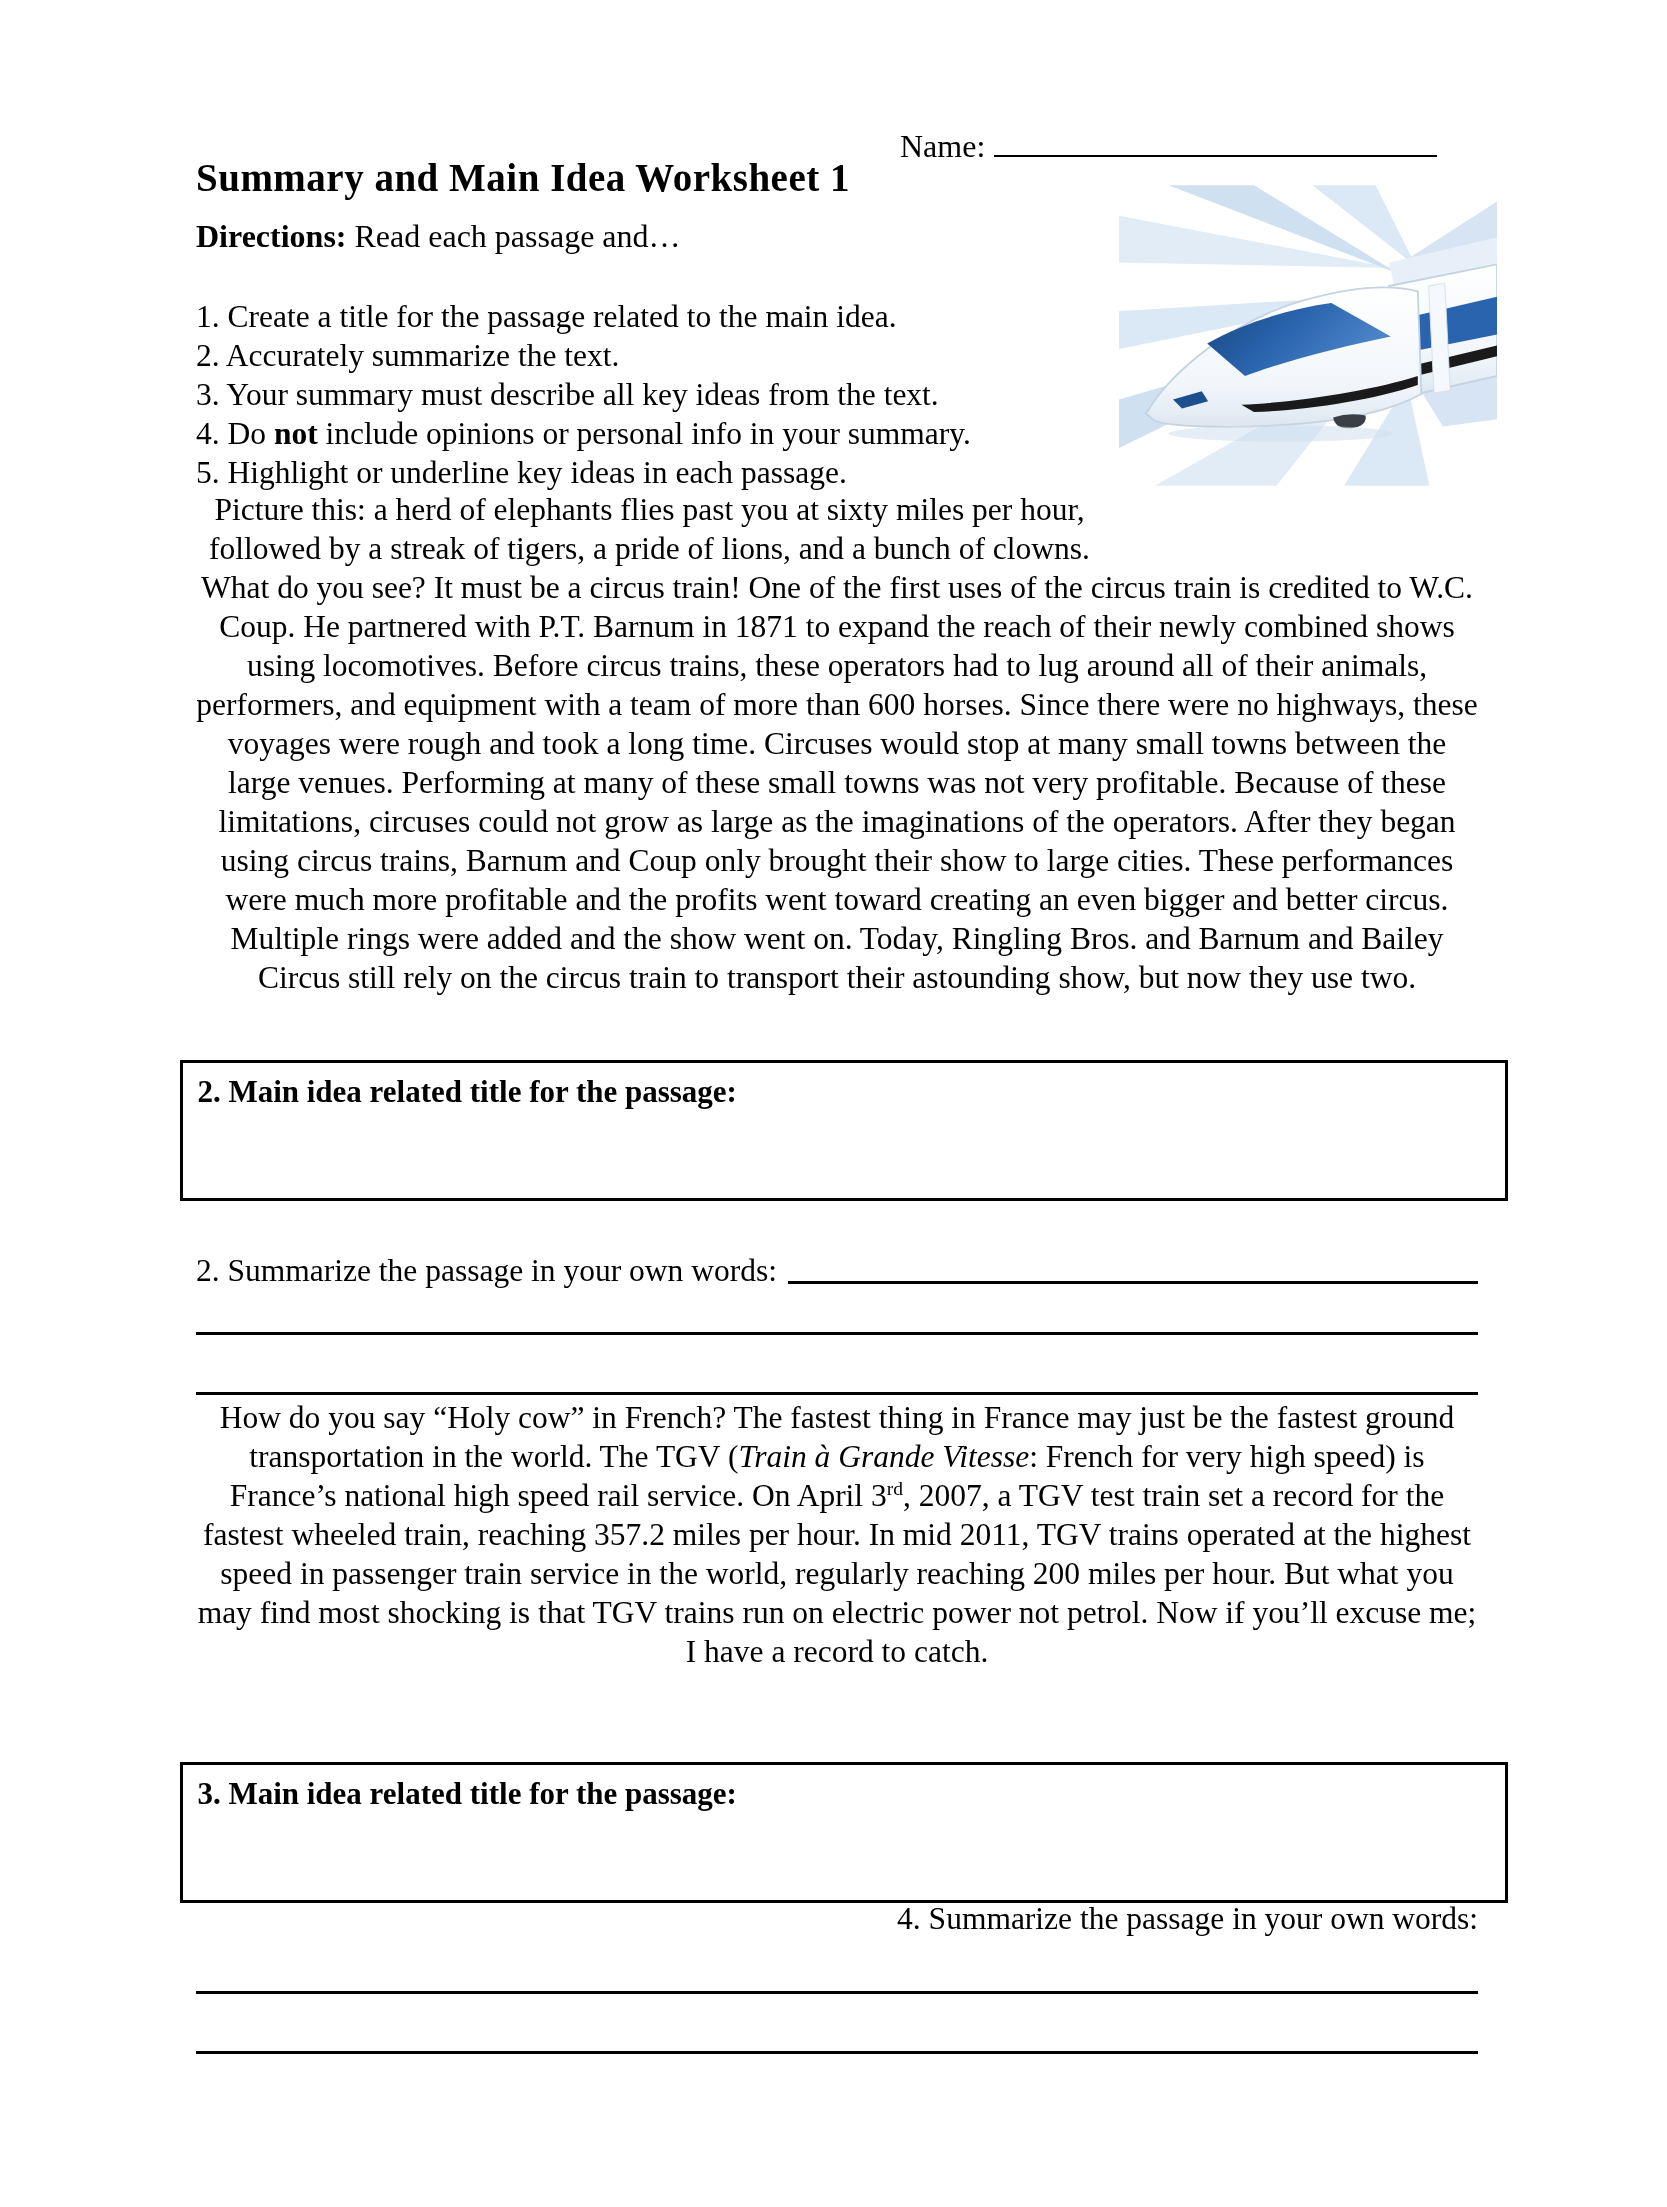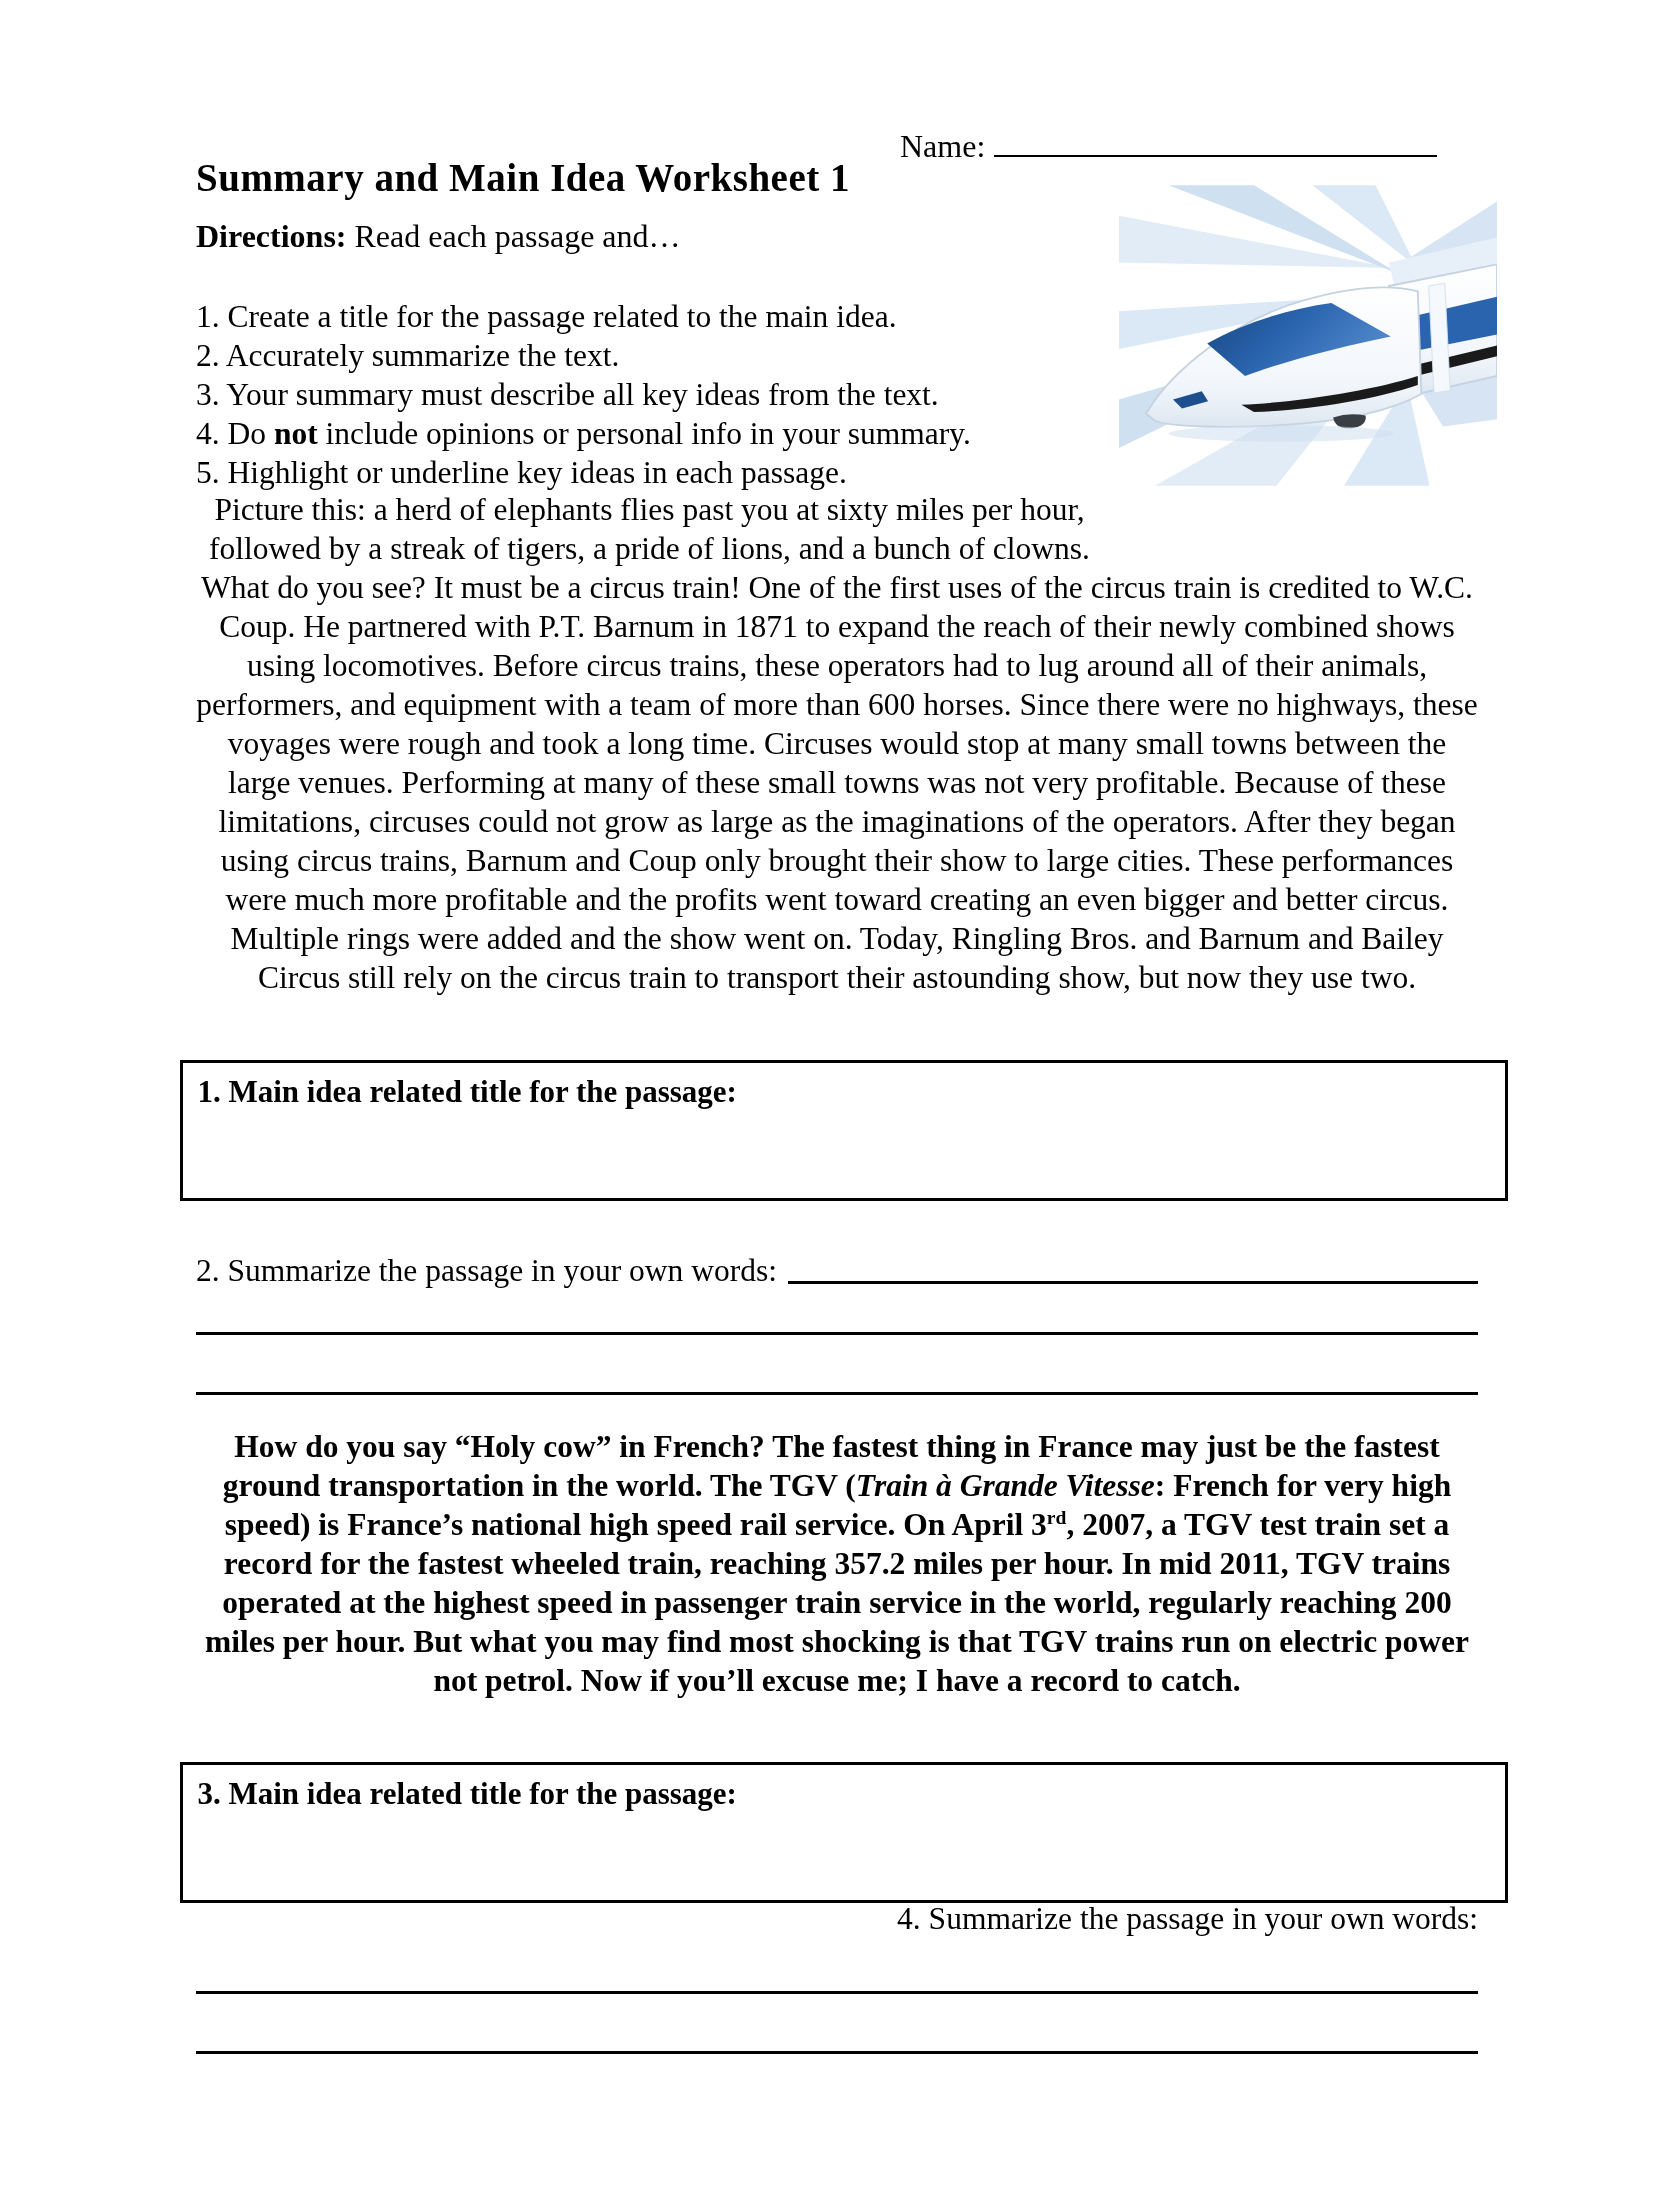--- a/index.html
+++ b/index.html
@@ -17,21 +17,21 @@
   .name-row{position:absolute;left:900px;top:124px;font-size:32px;white-space:nowrap;}
   .name-underline{display:inline-block;width:443px;height:31px;border-bottom:2.7px solid #000;margin-left:9px;}
   .page-title{position:absolute;left:196px;top:155px;font-size:39px;font-weight:bold;letter-spacing:0.5px;}
   .directions{position:absolute;left:196px;top:218px;font-size:32px;}
   .instructions{position:absolute;left:196px;top:273px;font-size:31.5px;line-height:39px;width:1282px;margin-top:24px;}
   
   .train{position:absolute;left:1119px;top:185px;width:378px;height:301px;}
   
   .passage{position:absolute;left:196px;width:1282px;font-size:31.5px;line-height:39px;text-align:center;}
   .passage-1{top:490px;}
-  .passage-2{top:1427px;font-weight:bold;}
+  .passage-2{top:1398px;}
   .wrap-spacer{float:right;width:375px;height:40px;}
   .italic{font-style:italic;}
   .sup{vertical-align:super;font-size:0.62em;line-height:0;}
   
   .answer-box{position:absolute;left:180px;width:1293px;height:113px;border:3.6px solid #000;padding:10.8px 14.4px;background:#fff;}
   .answer-box-1{top:1060px;}
   .answer-box-3{top:1717px;margin-top:45px;}
   .answer-box-label{font-size:31px;font-weight:bold;}
   
   .sumrow{position:absolute;left:196px;width:1282px;display:flex;align-items:flex-end;font-size:31.5px;white-space:nowrap;}
@@ -109,21 +109,21 @@
       <path d="M 238,258 q 18,-6 36,-2 q 2,12 -16,14 q -18,1 -20,-12 Z" fill="#3a3f45"></path>
       <ellipse cx="180" cy="276" rx="125" ry="9" fill="#cfdeee" opacity="0.55"></ellipse>
     </svg>
   </div>
 
   <div class="passage passage-1">
     <span class="wrap-spacer"></span><span>Picture this: a herd of elephants flies past you at sixty miles per hour, followed by a streak of tigers, a pride of lions, and a bunch of clowns. What do you see?  It must be a circus train! One of the first uses of the circus train is credited to W.C. Coup. He partnered with P.T. Barnum in 1871 to expand the reach of their newly combined shows using locomotives. Before circus trains, these operators had to lug around all of their animals, performers, and equipment with a team of more than 600 horses. Since there were no highways, these voyages were rough and took a long time. Circuses would stop at many small towns between the large venues. Performing at many of these small towns was not very profitable. Because of these limitations, circuses could not grow as large as the imaginations of the operators. After they began using circus trains, Barnum and Coup only brought their show to large cities. These performances were much more profitable and the profits went toward creating an even bigger and better circus. Multiple rings were added and the show went on. Today, Ringling Bros. and Barnum and Bailey Circus still rely on the circus train to transport their astounding show, but now they use two.</span>
   </div>
 
   <div class="answer-box answer-box-1">
-    <div class="answer-box-label">1. Main idea related title for the passage:</div>
+    <div class="answer-box-label">2. Main idea related title for the passage:</div>
   </div>
 
   <div class="sumrow sumrow-2">
     <span>2. Summarize the passage in your own words:</span>
     <span class="fill-line"></span>
   </div>
   <div class="writing-line line-a"></div>
   <div class="writing-line line-b"></div>
 
   <div class="passage passage-2"><span>How do you say “Holy cow” in French? The fastest thing in France may just be the fastest ground transportation in the world. The TGV (</span><span class="italic">Train à Grande Vitesse</span><span>: French for very high speed) is France’s national high speed rail service. On April 3</span><span class="sup">rd</span><span>, 2007, a TGV test train set a record for the fastest wheeled train, reaching 357.2 miles per hour. In mid 2011, TGV trains operated at the highest speed in passenger train service in the world, regularly reaching 200 miles per hour. But what you may find most shocking is that TGV trains run on electric power not petrol. Now if you’ll excuse me; I have a record to catch.</span></div>

